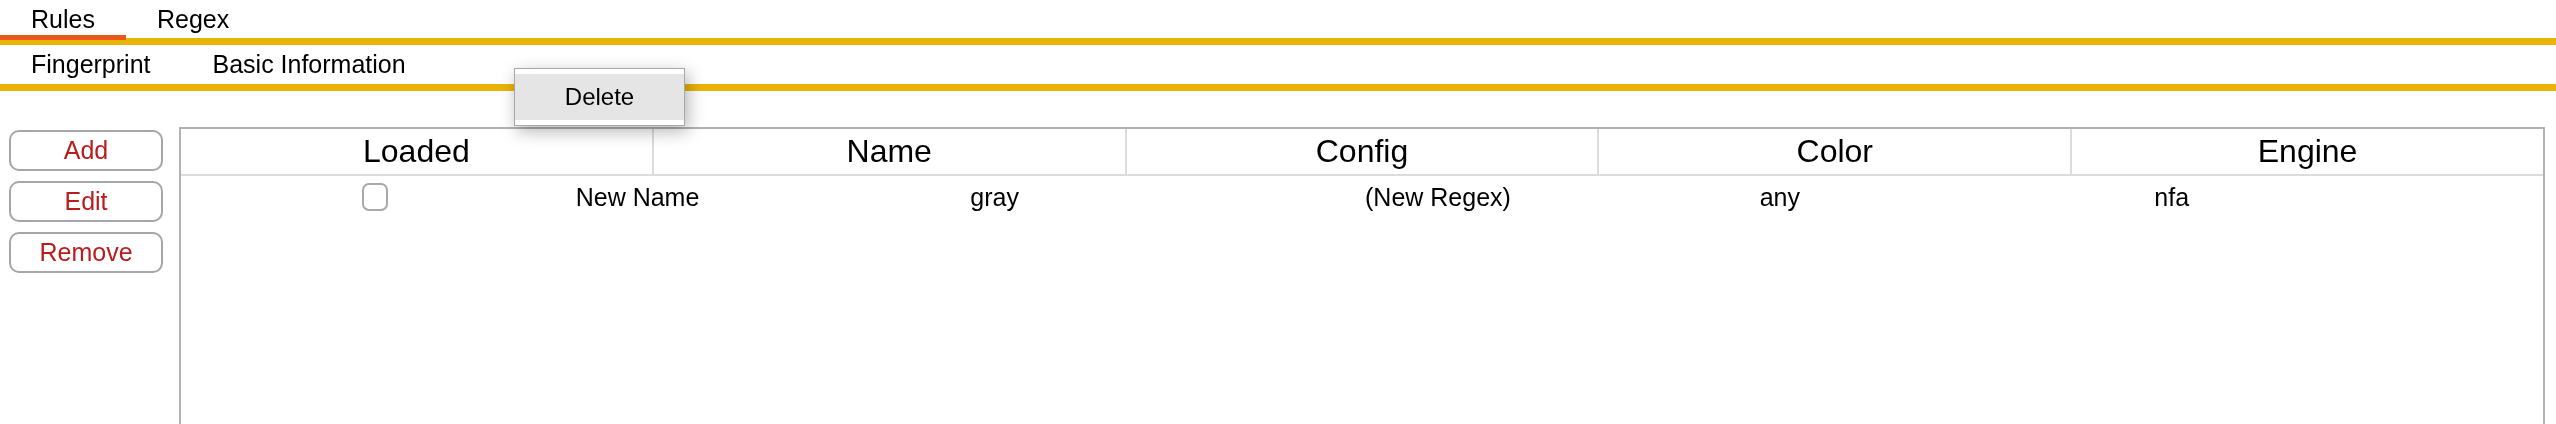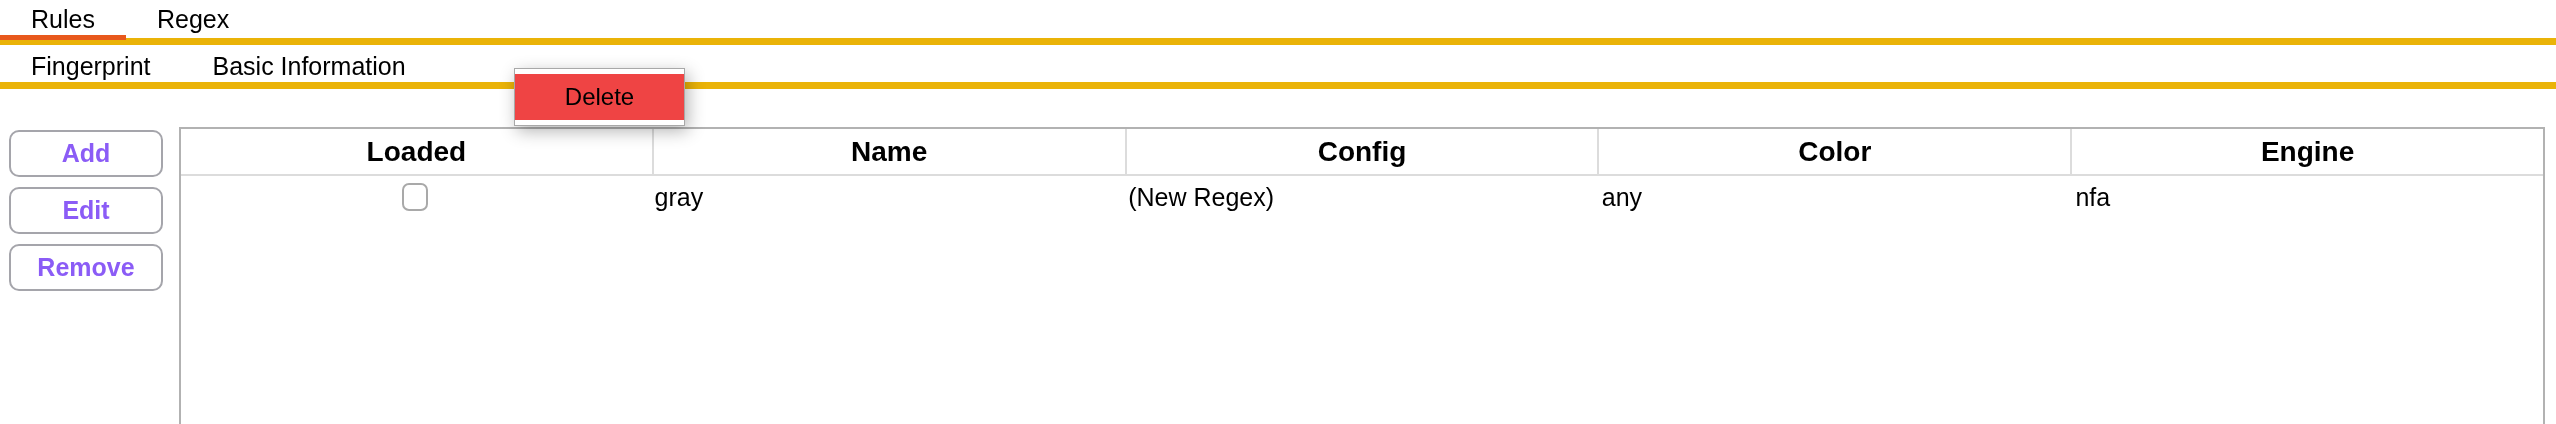--- a/index.html
+++ b/index.html
@@ -16,21 +16,21 @@
   .tabbar {
     position: absolute;
     left: 0; right: 0;
     display: flex;
     align-items: center;
     border-bottom: 7px solid #eab308;
     background: #fff;
     font-size: 25px;
   }
   .tabbar1 { top: 0; height: 45px; }
-  .tabbar2 { top: 51px; height: 38px; }
+  .tabbar2 { top: 45px; height: 46px; }
   .tab {
     position: relative;
     height: 100%;
     display: flex;
     align-items: center;
     padding: 0 31px;
     white-space: nowrap;
     cursor: default;
   }
   .tab .underline {
@@ -56,45 +56,44 @@
     z-index: 20;
   }
   .menu-item {
     height: 46px;
     display: flex;
     align-items: center;
     justify-content: center;
     font-size: 24px;
     cursor: default;
   }
-  .menu-item.highlighted { background: #ef4444; }
+  .menu-item.highlighted { background: #e5e5e5; }
 
   
   .actions {
     position: absolute;
     left: 9px;
     top: 130px;
     width: 154px;
     display: flex;
     flex-direction: column;
     gap: 10px;
   }
   .btn {
-    height: 47px;
+    height: 41px;
     background: #ffffff;
     border: 2px solid #a5a5ab;
     border-radius: 10px;
     font-size: 25px;
     font-family: inherit;
-    color: #8b5cf6;
+    color: #b91c1c;
     display: flex;
     align-items: center;
     justify-content: center;
     cursor: default;
-    font-weight: bold;
   }
 
   
   .rules-table {
     position: absolute;
     left: 179px;
     top: 127px;
     width: 2366px;
     height: 297px;
     border: 2px solid #b2b2b2;
@@ -104,24 +103,23 @@
   .thead {
     display: flex;
     height: 47px;
     border-bottom: 2px solid #dcdcdc;
   }
   .th {
     flex: 1 1 0;
     display: flex;
     align-items: center;
     justify-content: center;
-    font-size: 28px;
+    font-size: 32px;
     border-right: 2px solid #dcdcdc;
     overflow: hidden;
-    font-weight: bold;
   }
   .th:last-child { border-right: none; }
   .trow {
     display: flex;
     height: 42px;
     align-items: center;
     font-size: 25px;
   }
   .td {
     flex: 1 1 0;
@@ -182,18 +180,19 @@
     <div class="th">Loaded</div>
     <div class="th">Name</div>
     <div class="th">Config</div>
     <div class="th">Color</div>
     <div class="th">Engine</div>
   </div>
   <div class="trow">
     <div class="td center">
       <span class="checkbox"></span>
     </div>
+    <div class="td">New Name</div>
     <div class="td">gray</div>
     <div class="td">(New Regex)</div>
     <div class="td">any</div>
     <div class="td">nfa</div>
   </div>
 </div>
 
 </body></html>

